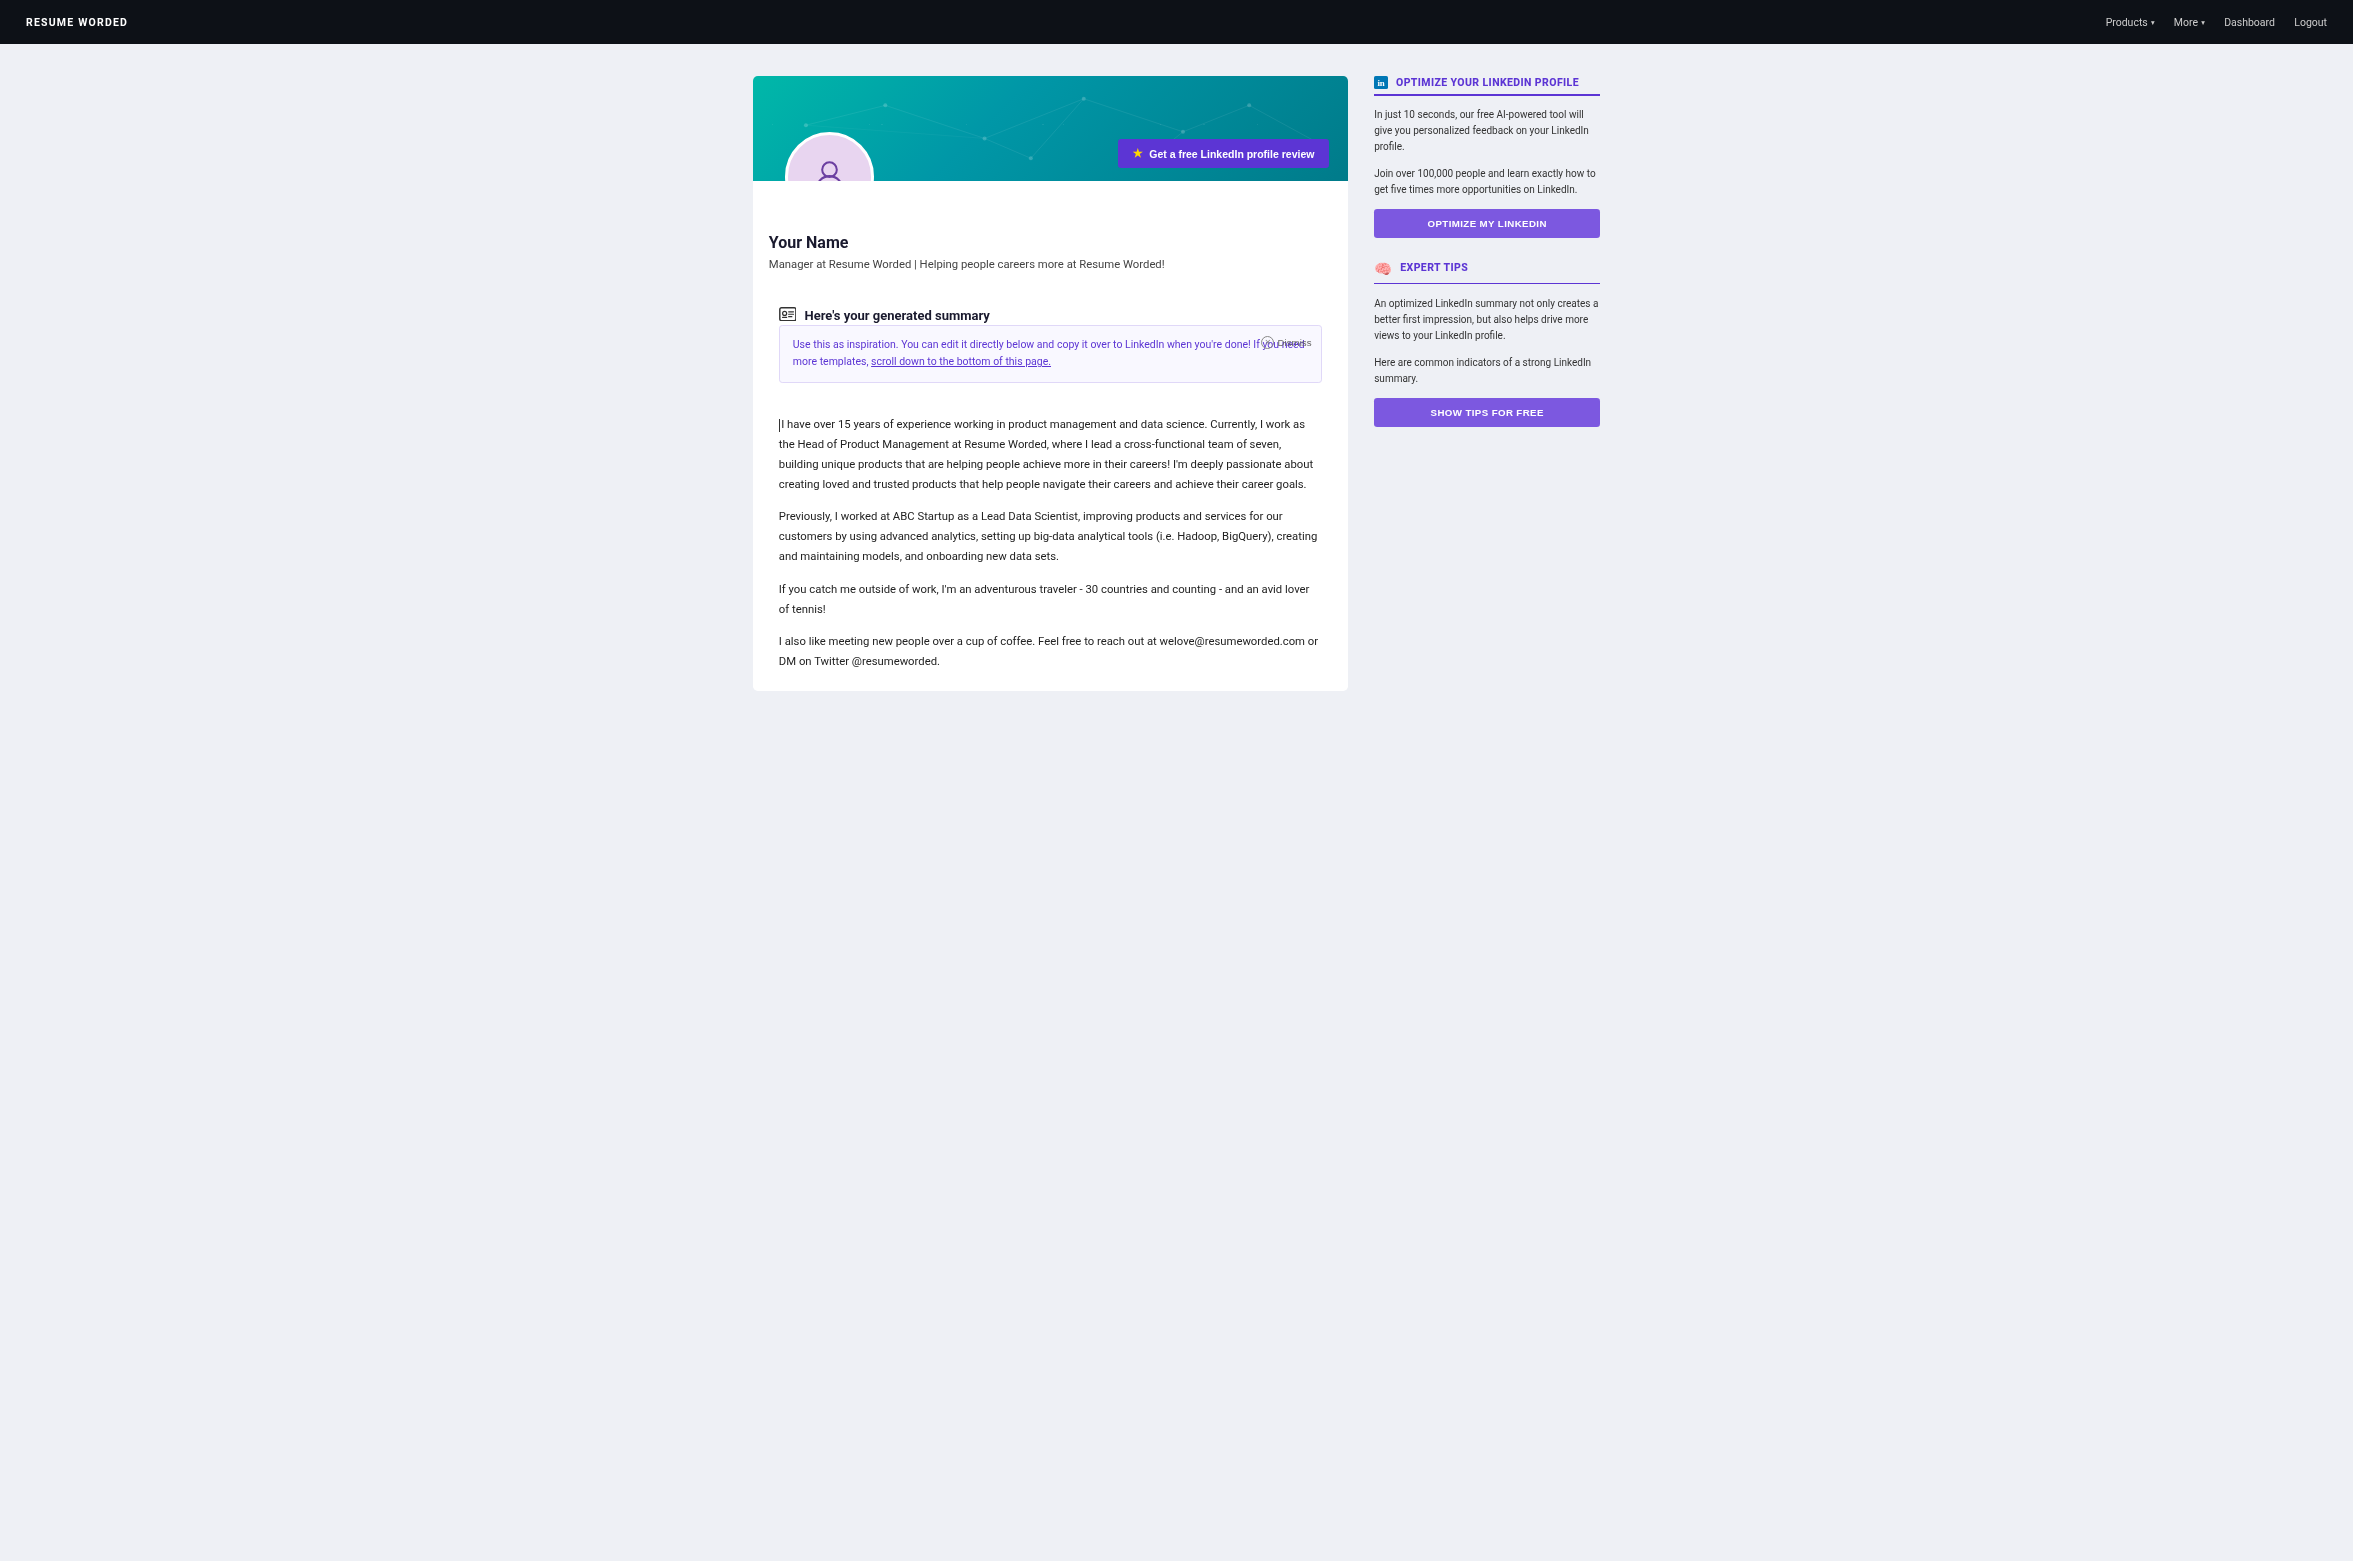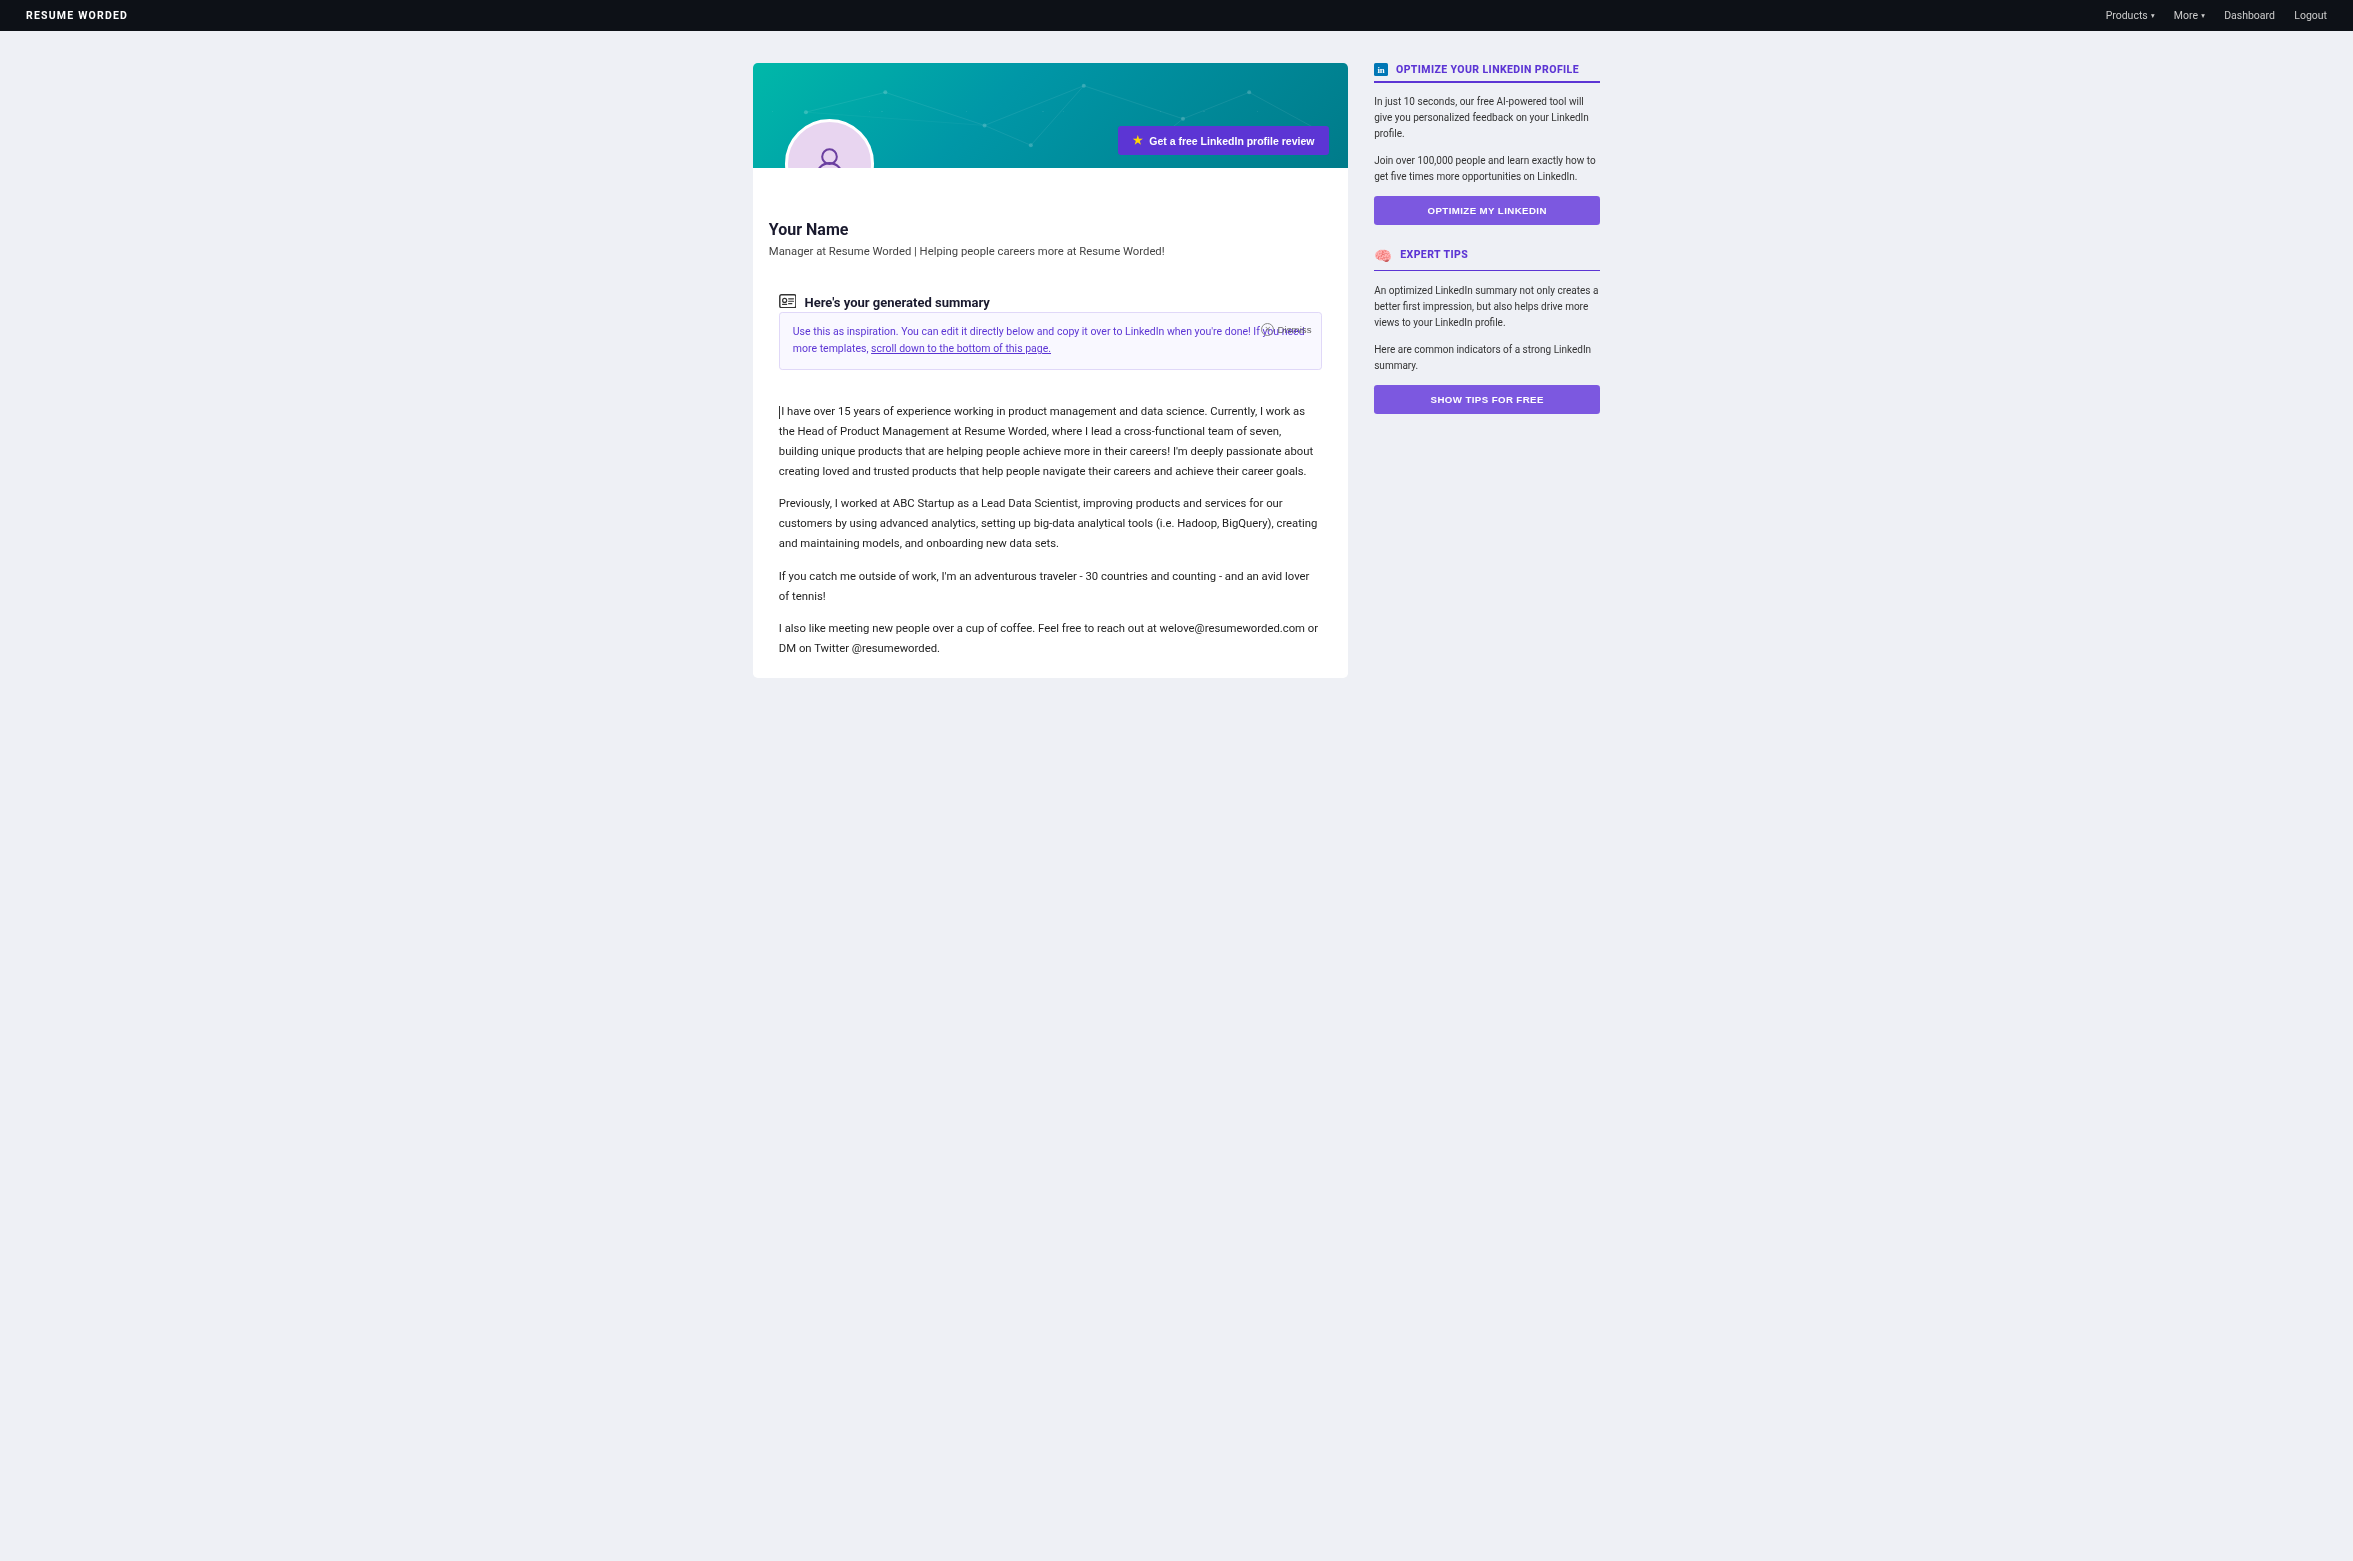--- a/index.html
+++ b/index.html
@@ -9,21 +9,21 @@
       min-height: 100vh;
     }
 
     
     nav {
       background-color: #0d1117;
       display: flex;
       align-items: center;
       justify-content: space-between;
       padding: 0 26px;
-      height: 31px;
+      height: 44px;
       position: relative;
     }
     .nav-logo {
       color: #ffffff;
       font-size: 10.5px;
       font-weight: 700;
       letter-spacing: 1.2px;
       text-transform: uppercase;
     }
     .nav-right {

